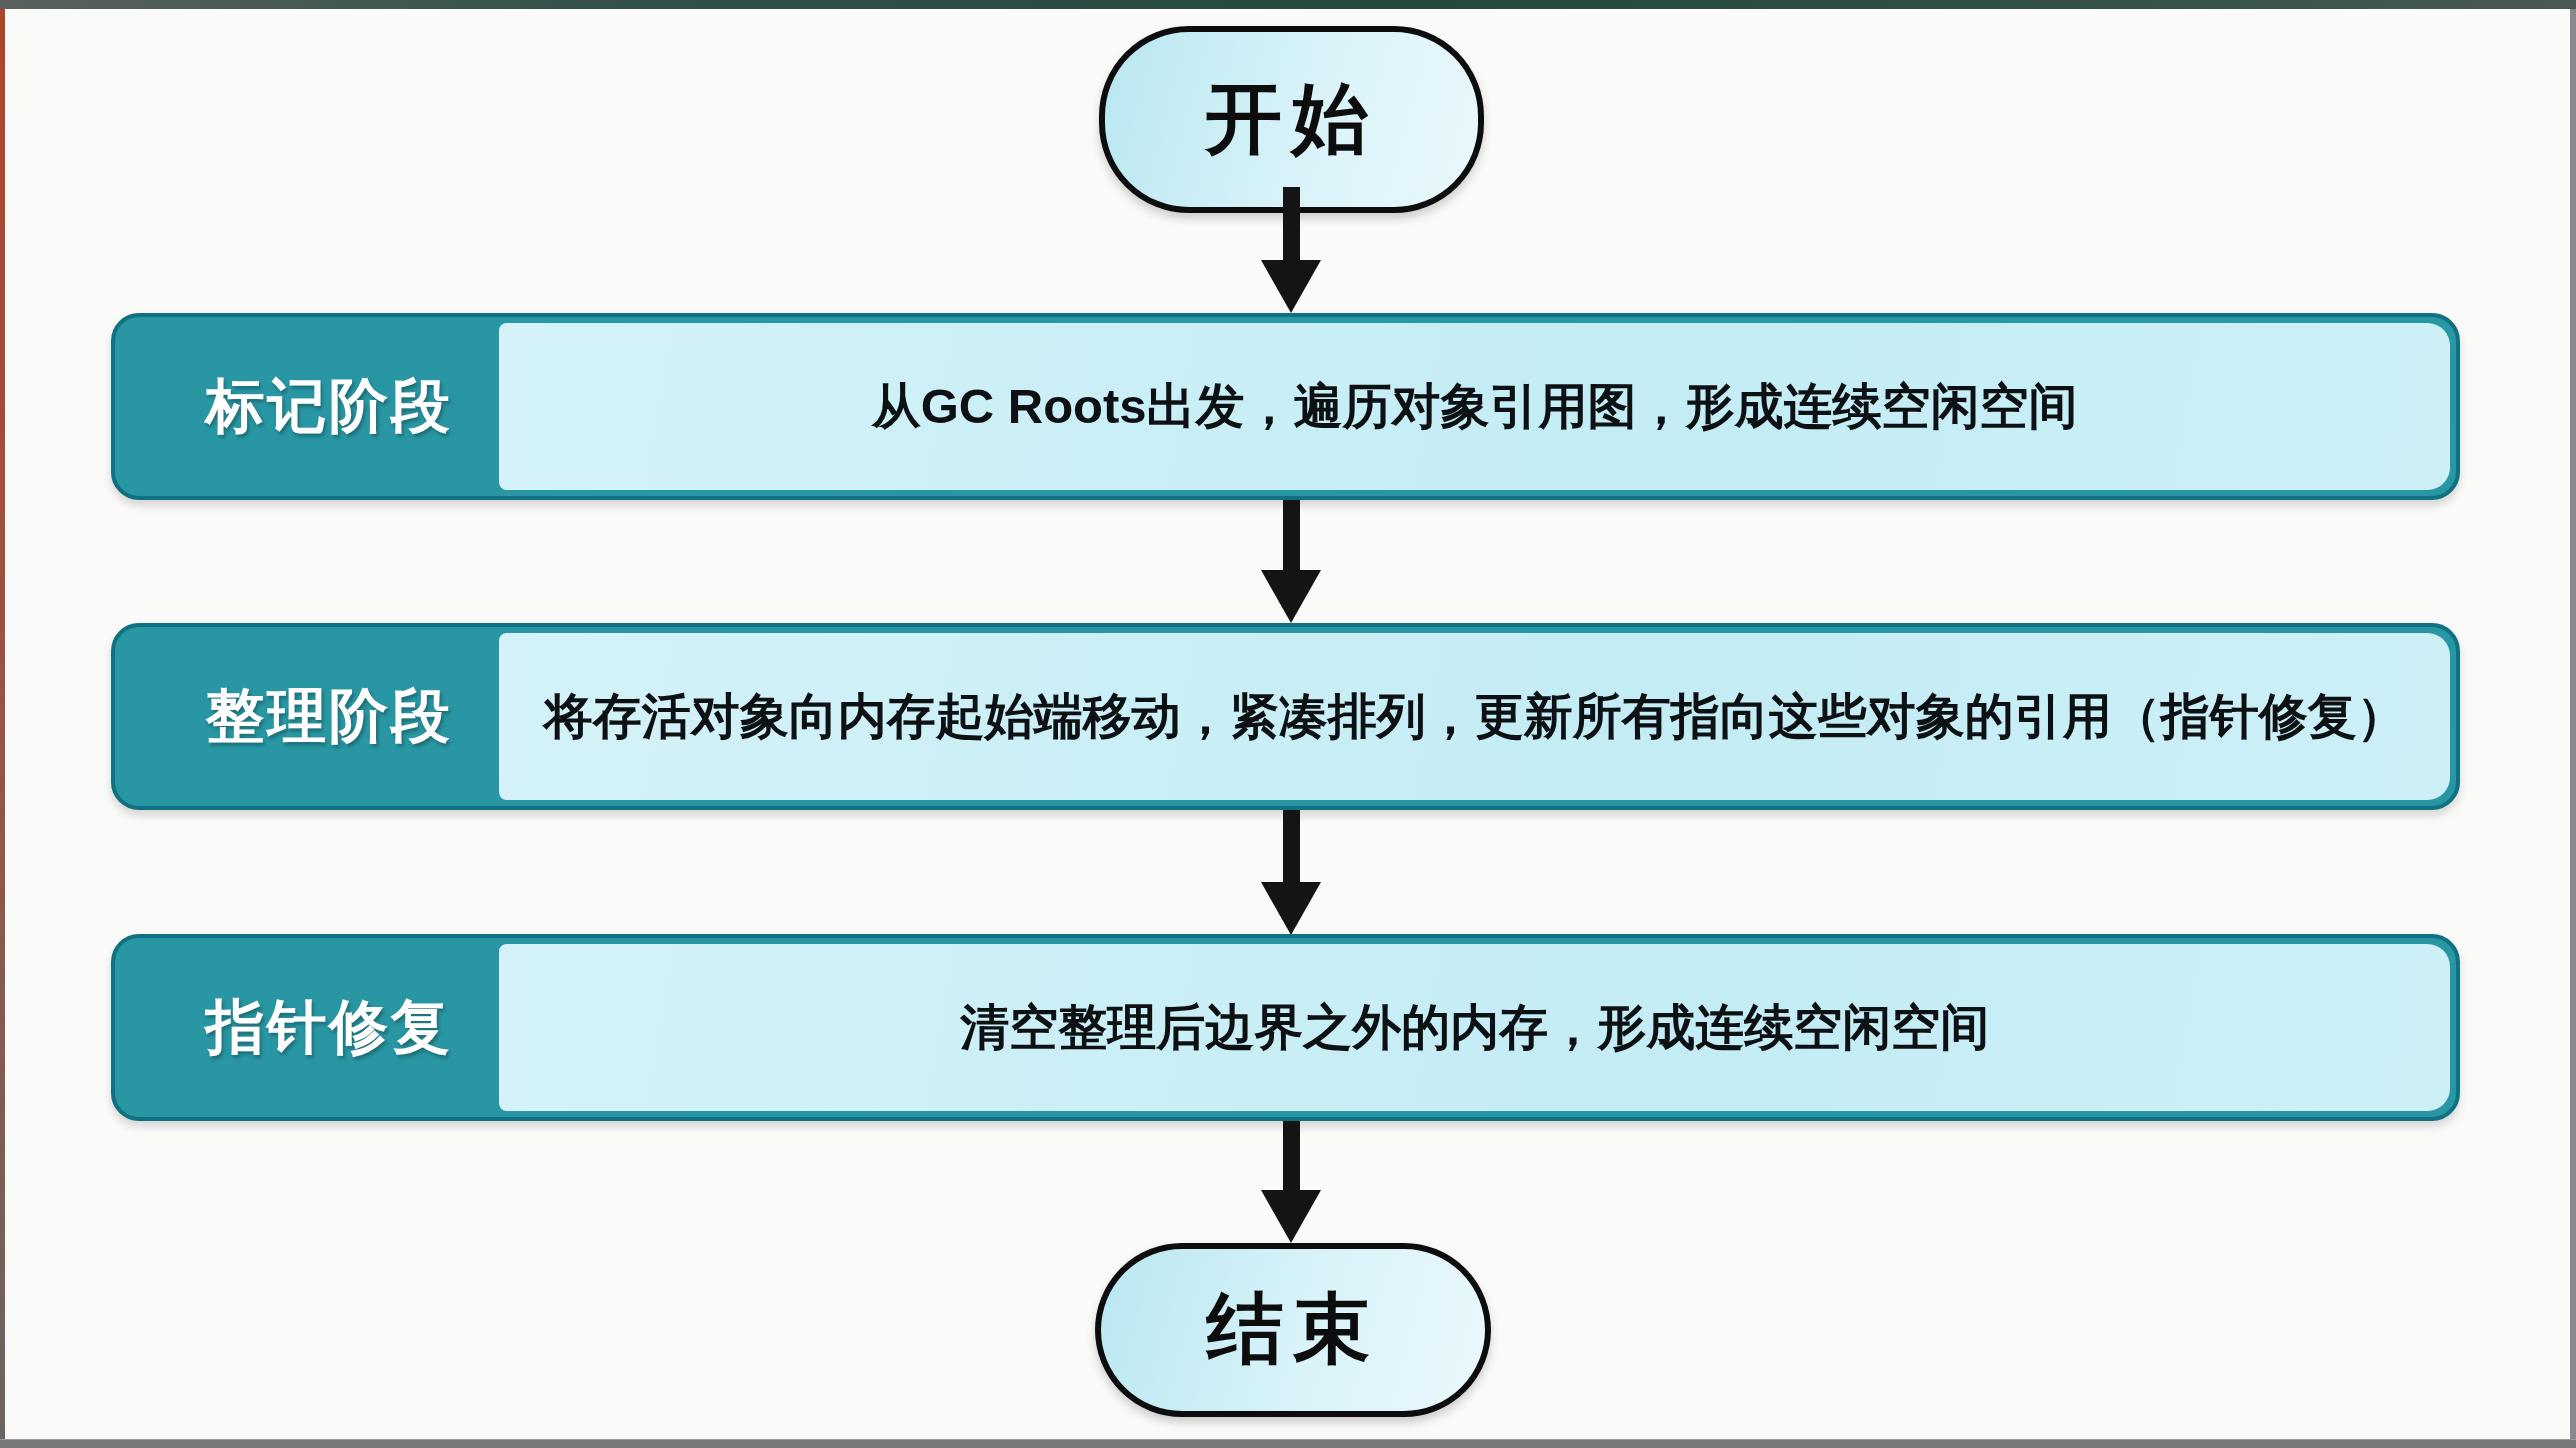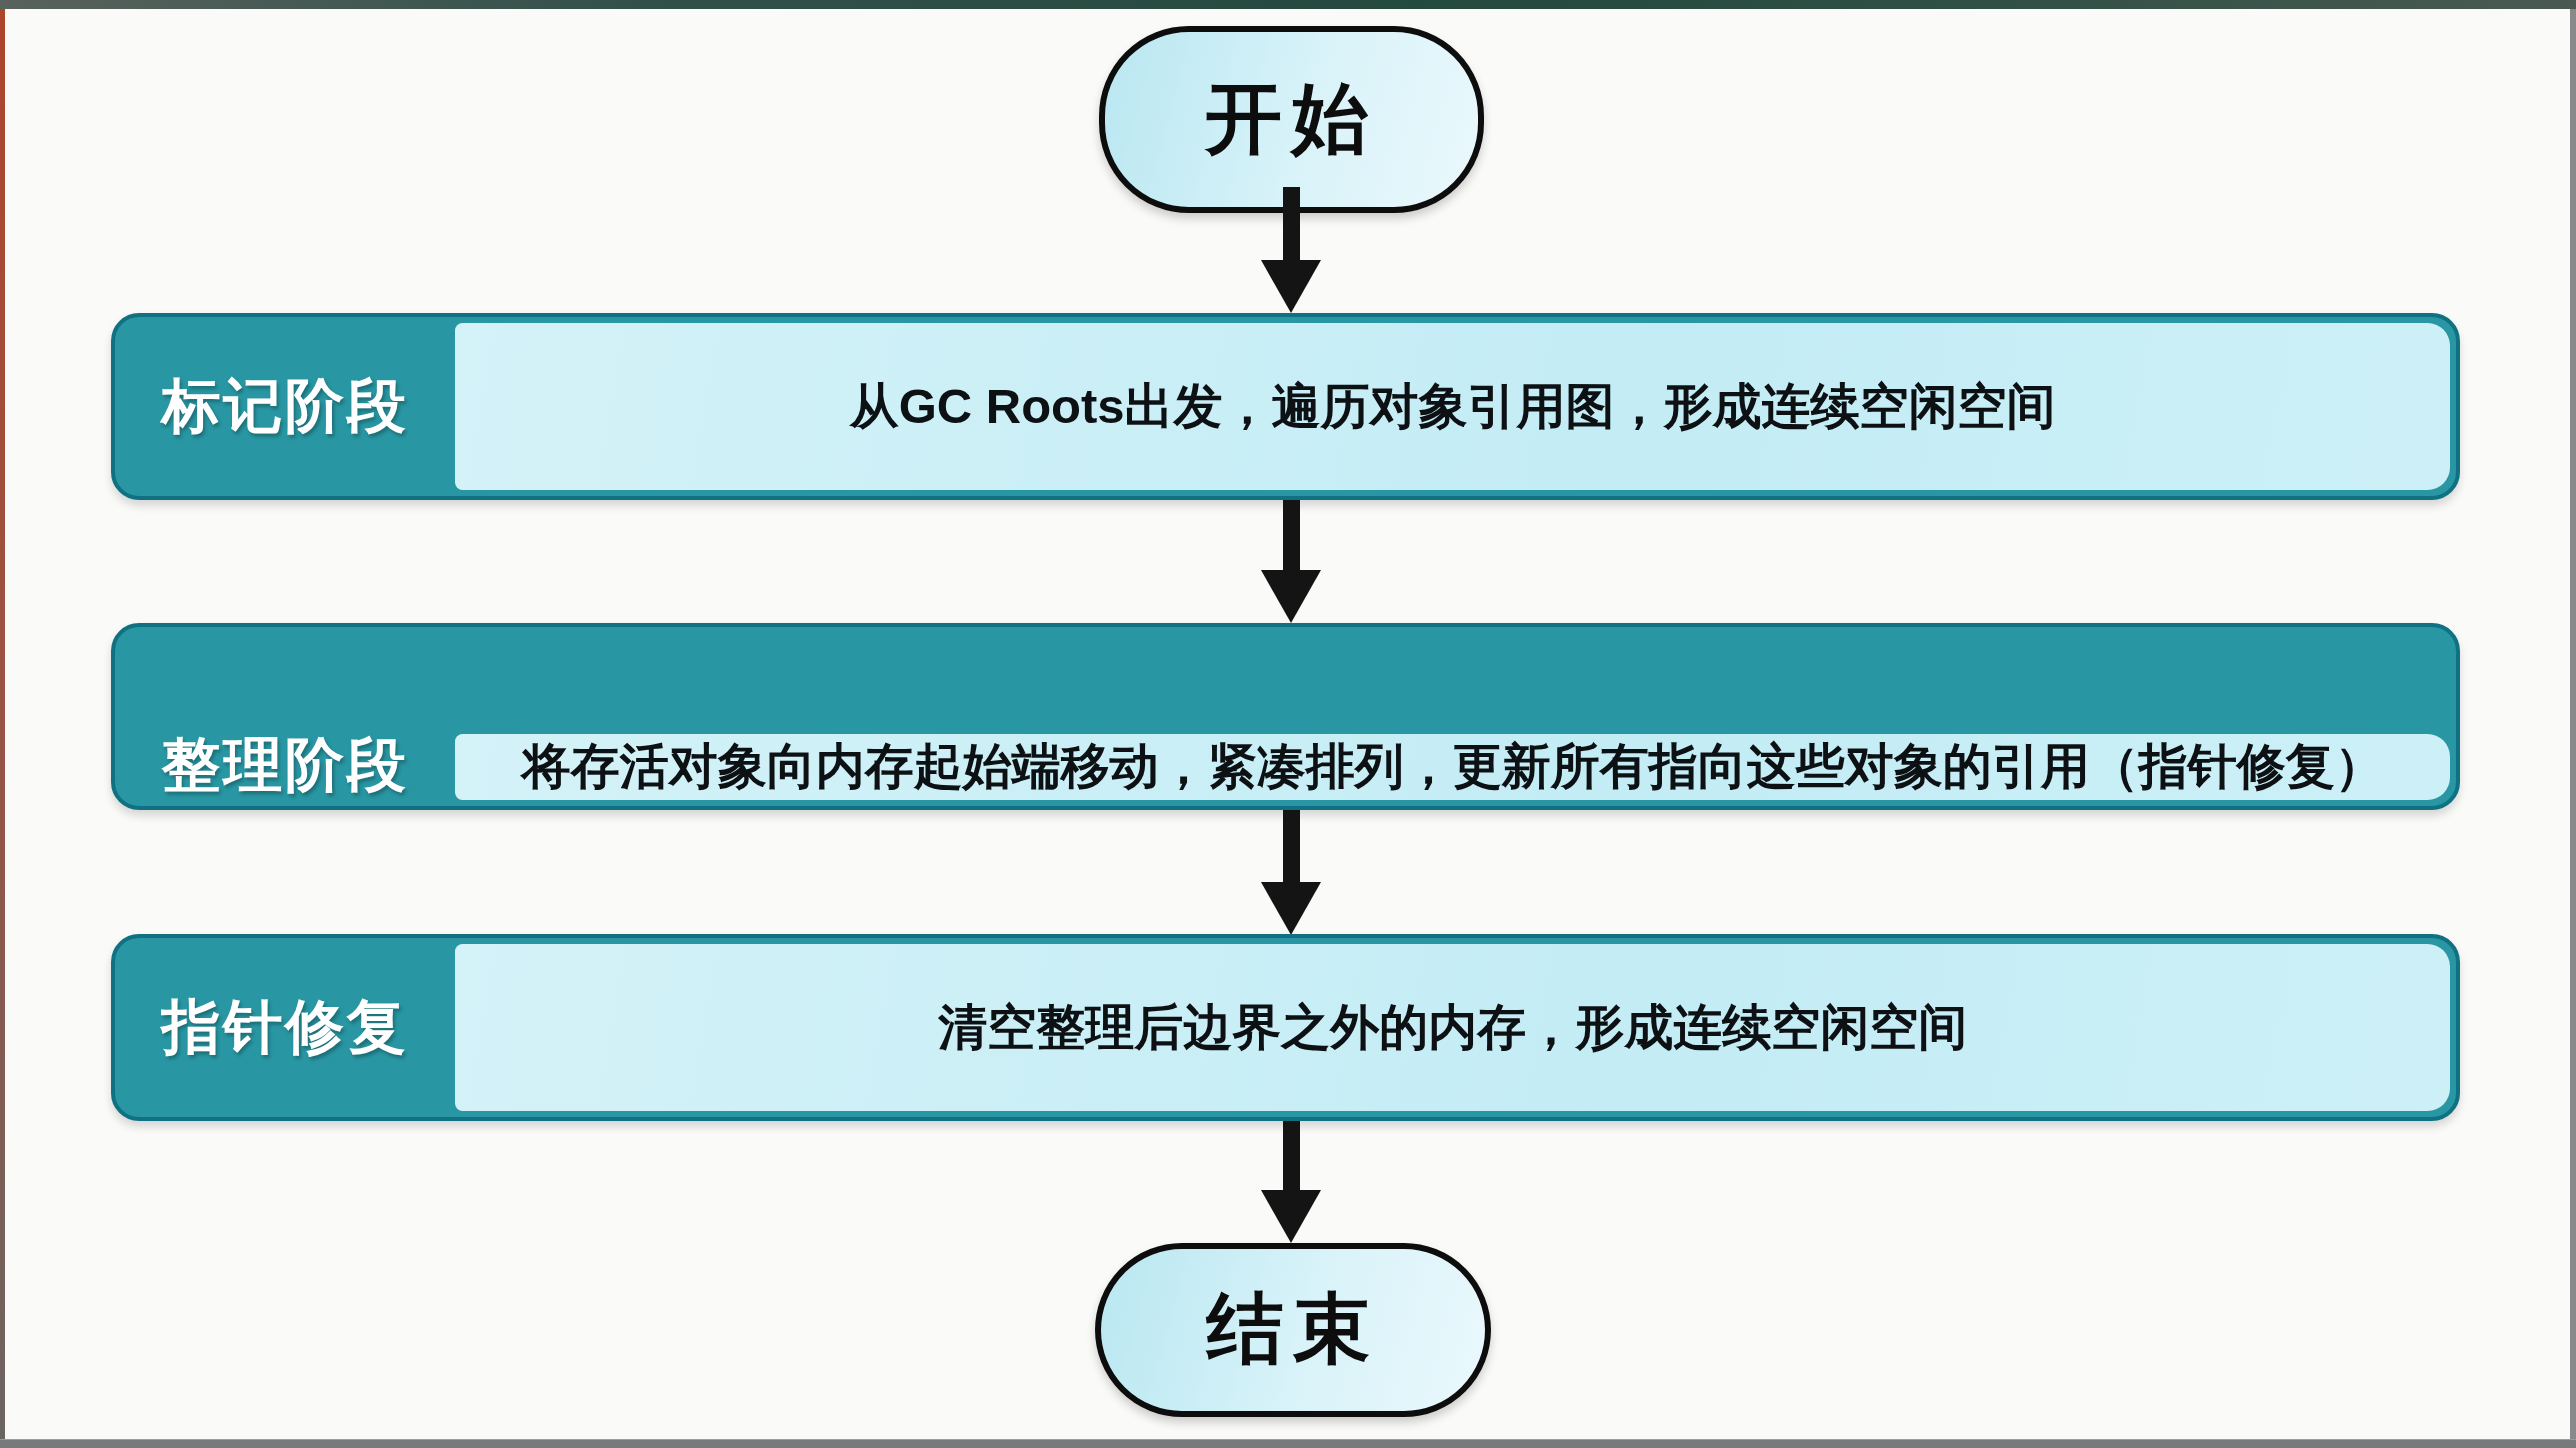--- a/index.html
+++ b/index.html
@@ -57,23 +57,24 @@
     left: 111px;
     width: 2349px;
     height: 187px;
     box-sizing: border-box;
     background: var(--step-label-bg, #2897a3);
     border: 4.7px solid var(--step-border, #0f7181);
     border-radius: 28px;
     display: flex;
     overflow: hidden;
     box-shadow: 0 5.7px 8.5px rgba(0,0,0,0.14);
+    padding-left: 44px;
   }
   #step-row-0 { top: 313px; }
-  #step-row-1 { top: 623px; align-items: flex-end; }
+  #step-row-1 { top: 623px; }
   #step-row-2 { top: 934px; }
 
   .step-label {
     flex: 0 0 340px;
     display: flex; align-items: center; justify-content: center;
     color: var(--label-text, #ffffff);
     font-size: 59px;
     font-weight: bold;
     letter-spacing: 2.8px;
     text-shadow: 1.9px 2.8px 3.8px rgba(0,0,0,0.28);

